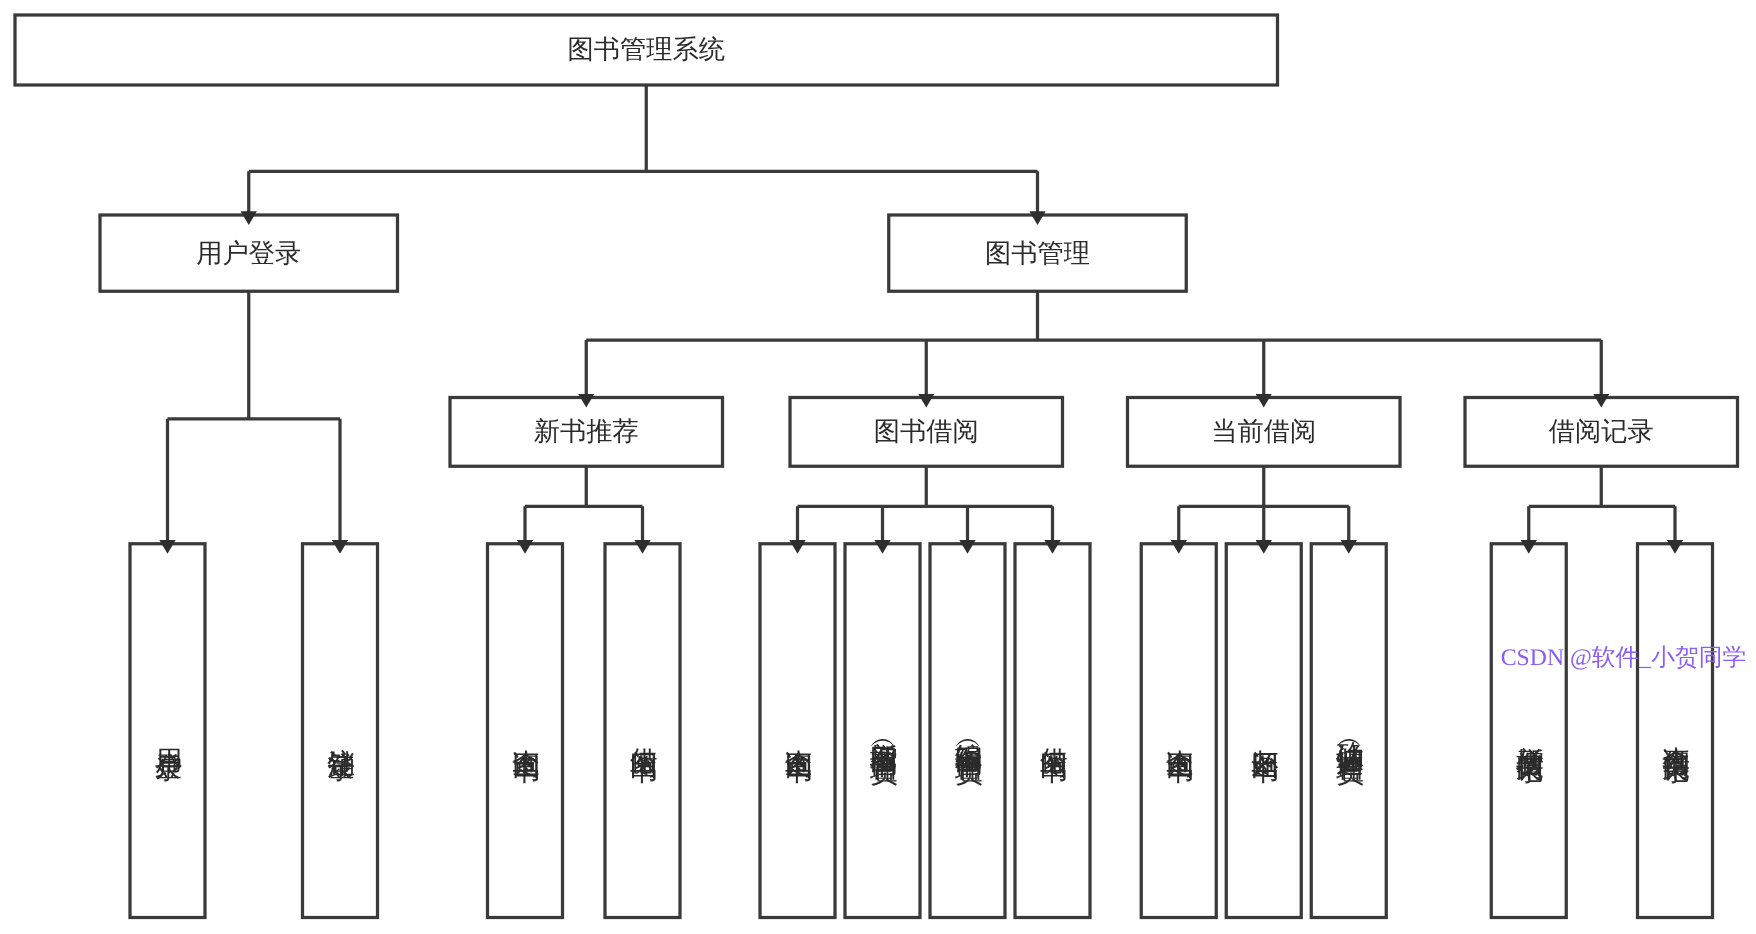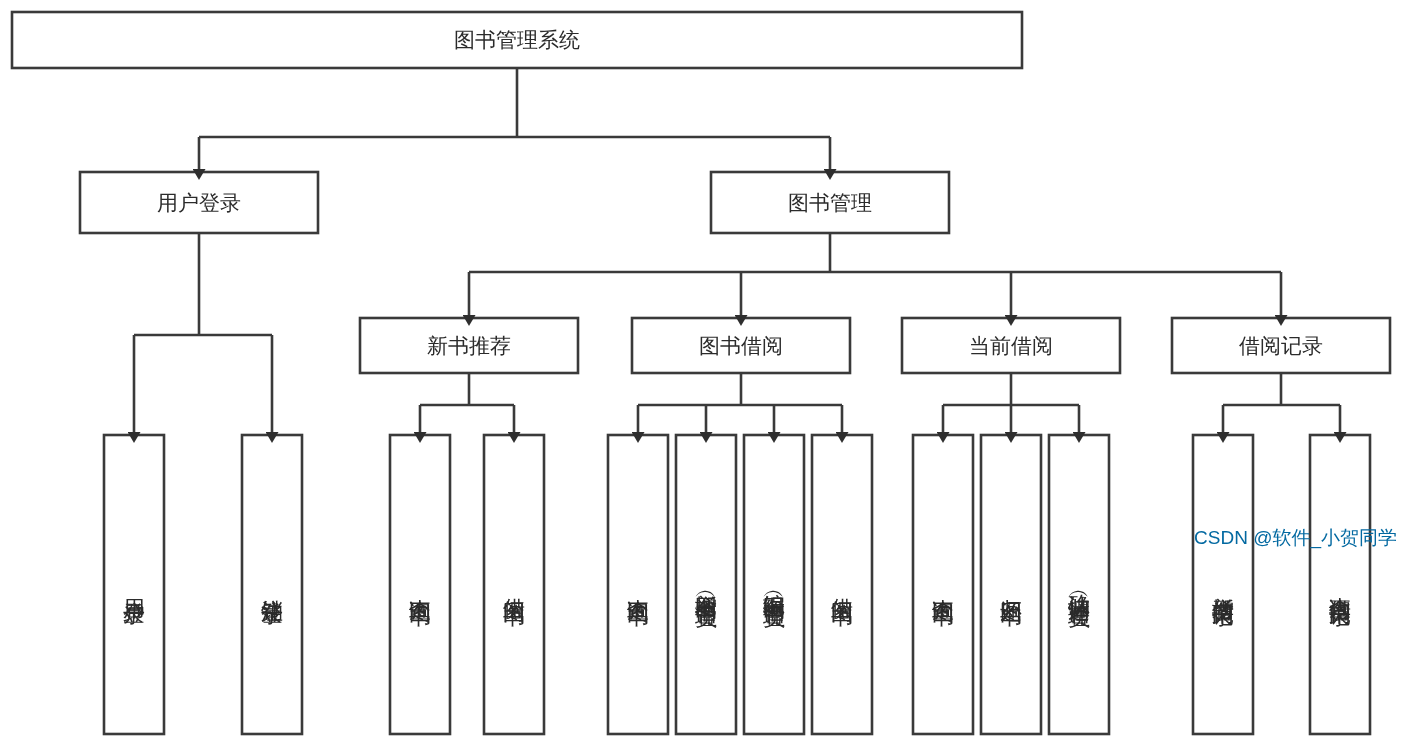--- a/index.html
+++ b/index.html
@@ -59,23 +59,23 @@
     letter-spacing: 2px;
     display: flex;
     align-items: center;
     justify-content: center;
     white-space: nowrap;
     pointer-events: none;
   }
   .watermark {
     position: absolute;
     right: 8px;
-    bottom: 0;
-    color: #0369a1;
-    font-family: Liberation Sans, sans-serif;
+    bottom: 12px;
+    color: #8b5cf6;
+    font-family: Liberation Serif, serif;
     font-size: 19px;
     white-space: nowrap;
   }
 </style>
 </head>
 <body>
 
 <div id="diagram-root">
 
   <svg class="diagram-canvas" viewBox="0 0 1405 747">

